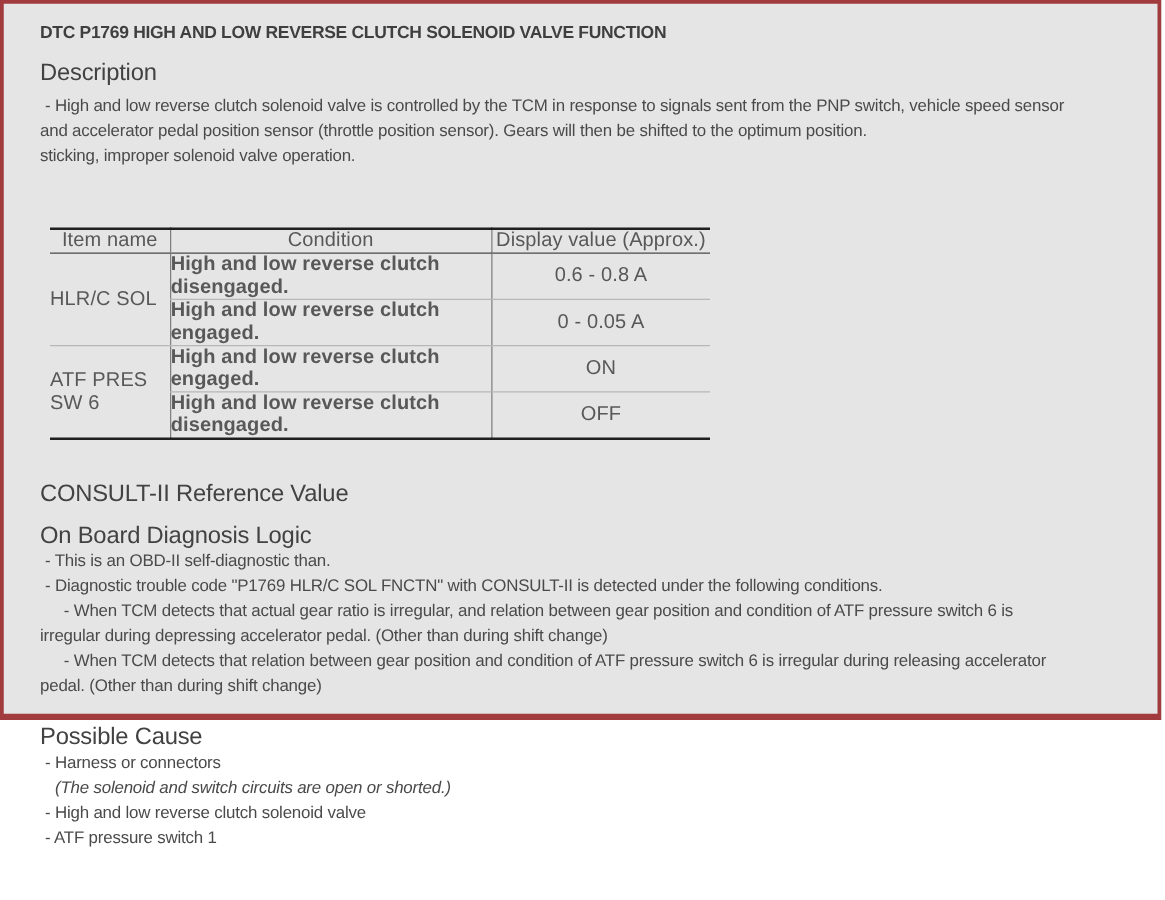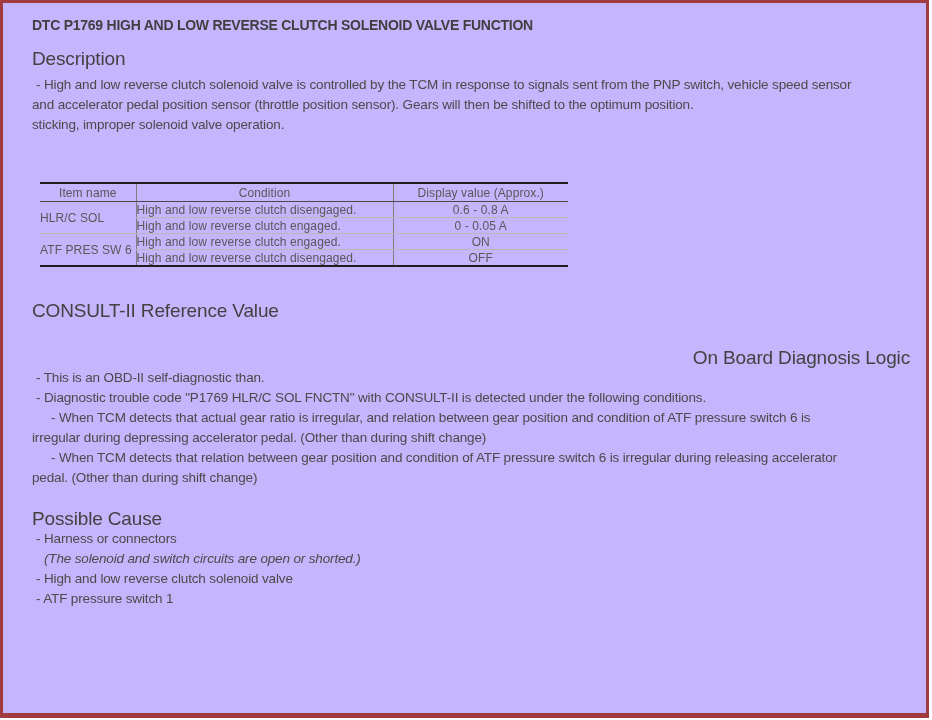--- a/index.html
+++ b/index.html
@@ -5,25 +5,25 @@
   html, body { margin: 0; padding: 0; }
   body {
     width: 932px; height: 720px;
     background: #ffffff;
     font-family: "Liberation Sans", sans-serif;
     position: relative;
     overflow: hidden;
   }
   .frame {
     position: absolute; left: 0; top: 0;
-    width: 929px; height: 718px;
+    width: 929px; height: 576px;
     box-sizing: border-box;
     border: 3px solid #a13b3e;
     border-bottom-width: 5px;
-    background: #c4b5fd;
+    background: #e5e5e5;
   }
   .content {
     padding: 12px 16px 0 29px;
     color: #4a4a4a;
     font-size: 13.5px;
     letter-spacing: -0.15px;
   }
   .title {
     margin: 0 0 13px 0;
     font-size: 14px;
@@ -35,60 +35,60 @@
   }
   .h {
     margin: 0;
     font-size: 19px;
     line-height: 20px;
     font-weight: 400;
     color: #424242;
   }
   .h-desc { margin-bottom: 6px; }
   .h-consult { margin-top: 34px; }
-  .h-obd { margin-top: 27px; text-align: right; }
+  .h-obd { margin-top: 13px; }
   .h-pc { margin-top: 21px; }
   .h-dtc { margin-top: 21px; }
   .ln {
     line-height: 20px;
     white-space: nowrap;
   }
   .ind-dash  { padding-left: 4px; }
   .ind-sub   { padding-left: 19px; }
   .ind-paren { padding-left: 12px; font-style: italic; }
   .caution-line { margin-top: 21px; padding-left: 4px; }
   .caution-line b { color: #424242; }
 
   
   table.ref {
     border-collapse: collapse;
     table-layout: fixed;
     width: 528px;
     margin: 47px 0 0 8px;
-    font-size: 12px;
+    font-size: 16px;
     color: #585858;
     letter-spacing: 0.1px;
     border-top: 2px solid #1f1f1f;
     border-bottom: 2px solid #1f1f1f;
   }
   table.ref th {
     font-weight: normal;
     height: 17px;
     text-align: center;
     border-bottom: 1px solid #4a4a4a;
     padding: 0;
   }
   table.ref td {
     height: 15px;
     border-bottom: 1px solid #b8b8b8;
     padding: 0;
   }
   table.ref tr:last-child td { border-bottom: none; }
   .c-item { width: 96px; }
-  .c-cond { width: 257px; border-left: 1px solid #808080; border-right: 1px solid #808080; }
+  .c-cond { width: 257px; border-left: 1px solid #808080; border-right: 1px solid #808080; font-weight: bold; }
   .c-val  { width: 175px; }
   td.cell-item { text-align: left; padding-left: 8px; vertical-align: middle; }
   td.cell-cond { text-align: left; padding-left: 10px; }
   td.cell-val  { text-align: center; }
 </style>
 </head>
 <body>
 
 <div class="frame">
   <div class="content">

